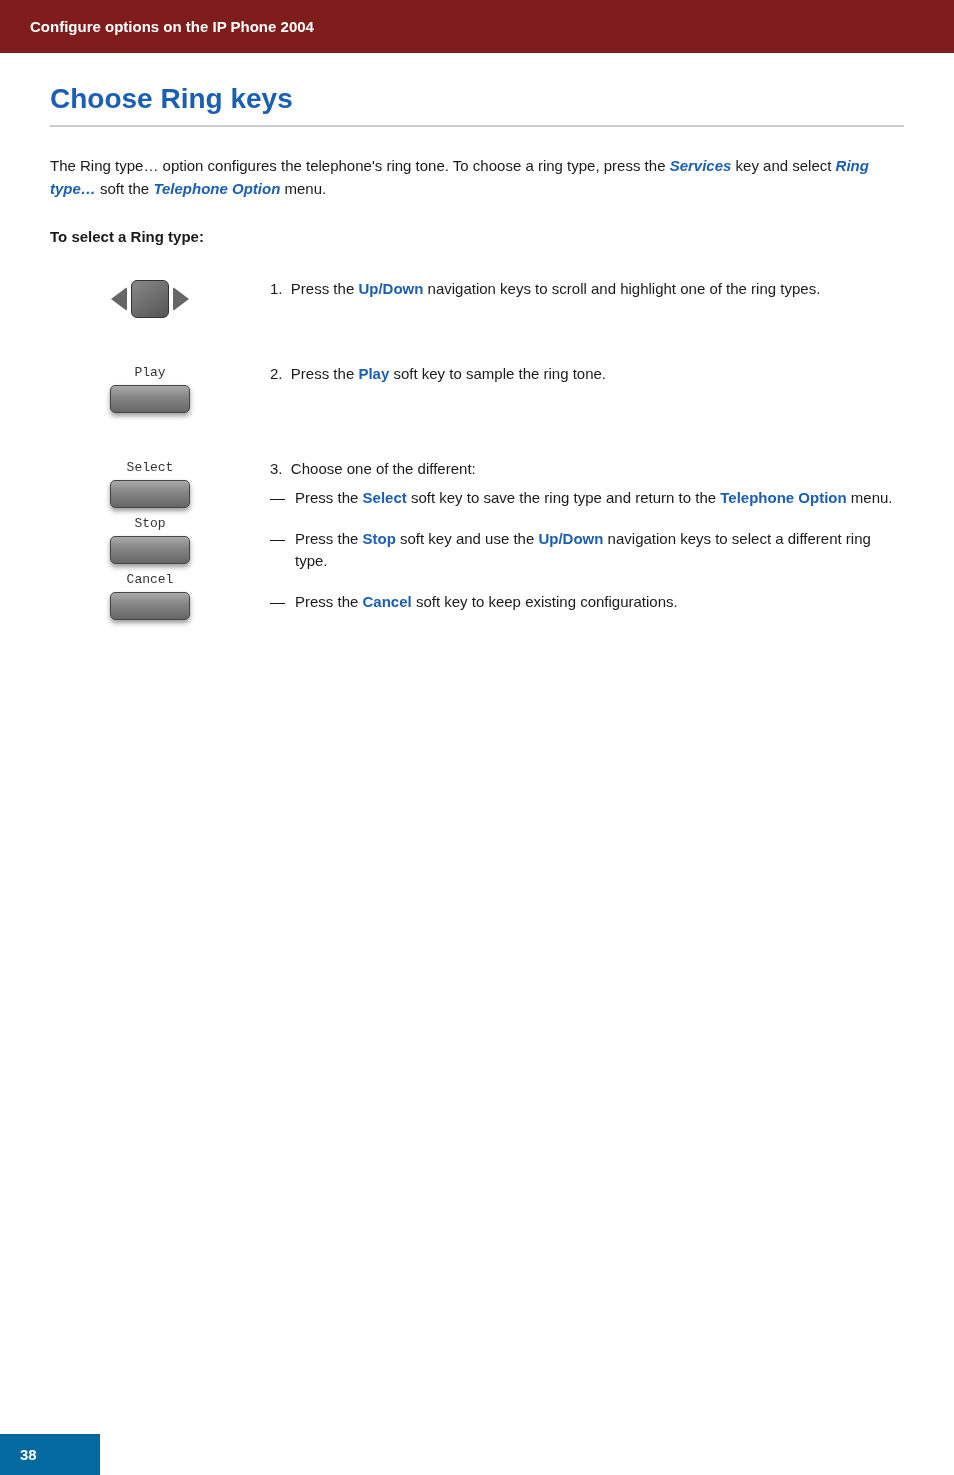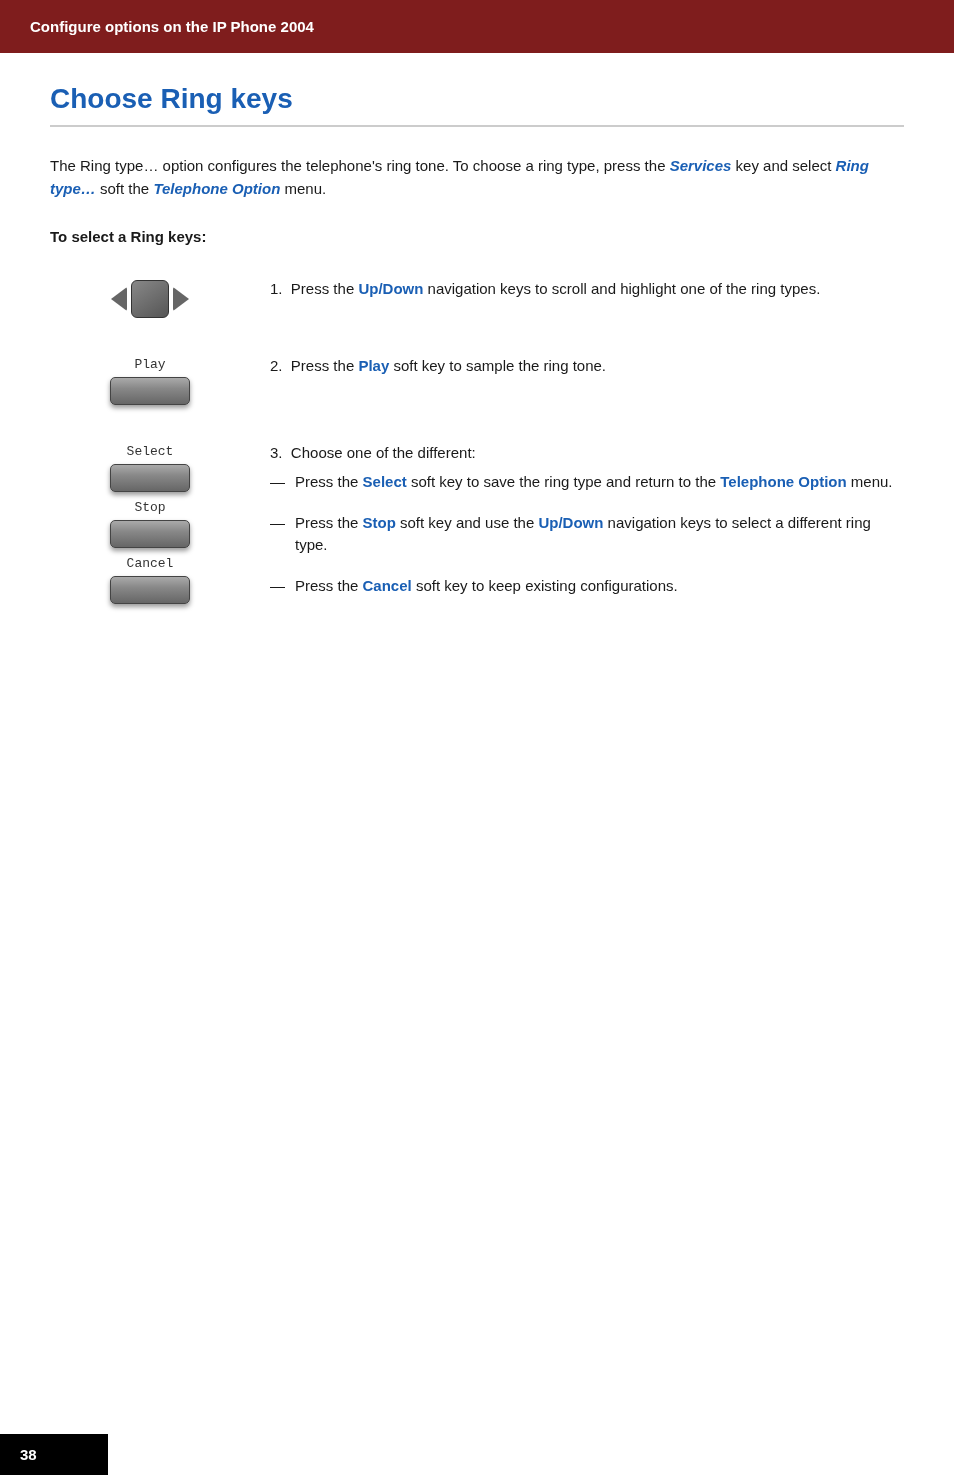--- a/index.html
+++ b/index.html
@@ -58,21 +58,21 @@
     .section-heading {
       font-weight: bold;
       font-size: 15px;
       margin-bottom: 30px;
     }
 
     
     .steps-container {
       display: flex;
       flex-direction: column;
-      gap: 4px;
+      gap: 12px;
     }
 
     
     .step-row {
       display: flex;
       align-items: flex-start;
       margin-bottom: 30px;
     }
 
     
@@ -182,22 +182,22 @@
     }
     .soft-key-stack .soft-key-wrapper {
       margin-bottom: 8px;
     }
 
     
     .footer {
       position: absolute;
       bottom: 0;
       left: 0;
-      width: 108px;
-      background: #000000;
+      width: 100px;
+      background: #0369a1;
       padding: 12px 20px;
     }
     .footer-page {
       color: #ffffff;
       font-weight: bold;
       font-size: 15px;
     }
   </style>
 </head>
 <body>
@@ -207,21 +207,21 @@
 </div>
 
 <div class="content">
 
   <h1 class="page-title">Choose Ring keys</h1>
 
   <p class="intro-para">
     <span>The Ring type… option configures the telephone's ring tone. To choose a ring type, press the </span><span class="highlight-blue">Services</span><span> key and select </span><span class="highlight-blue">Ring type…</span><span> soft the </span><span class="highlight-blue">Telephone Option</span><span> menu.</span>
   </p>
 
-  <p class="section-heading">To select a Ring keys:</p>
+  <p class="section-heading">To select a Ring type:</p>
 
   <div class="steps-container">
 
     <div class="step-row">
       <div class="step-icon-col">
 
         <div class="nav-key-icon">
           <div class="nav-arrow nav-arrow-left"></div>
           <div class="nav-center-btn"></div>
           <div class="nav-arrow nav-arrow-right"></div>

